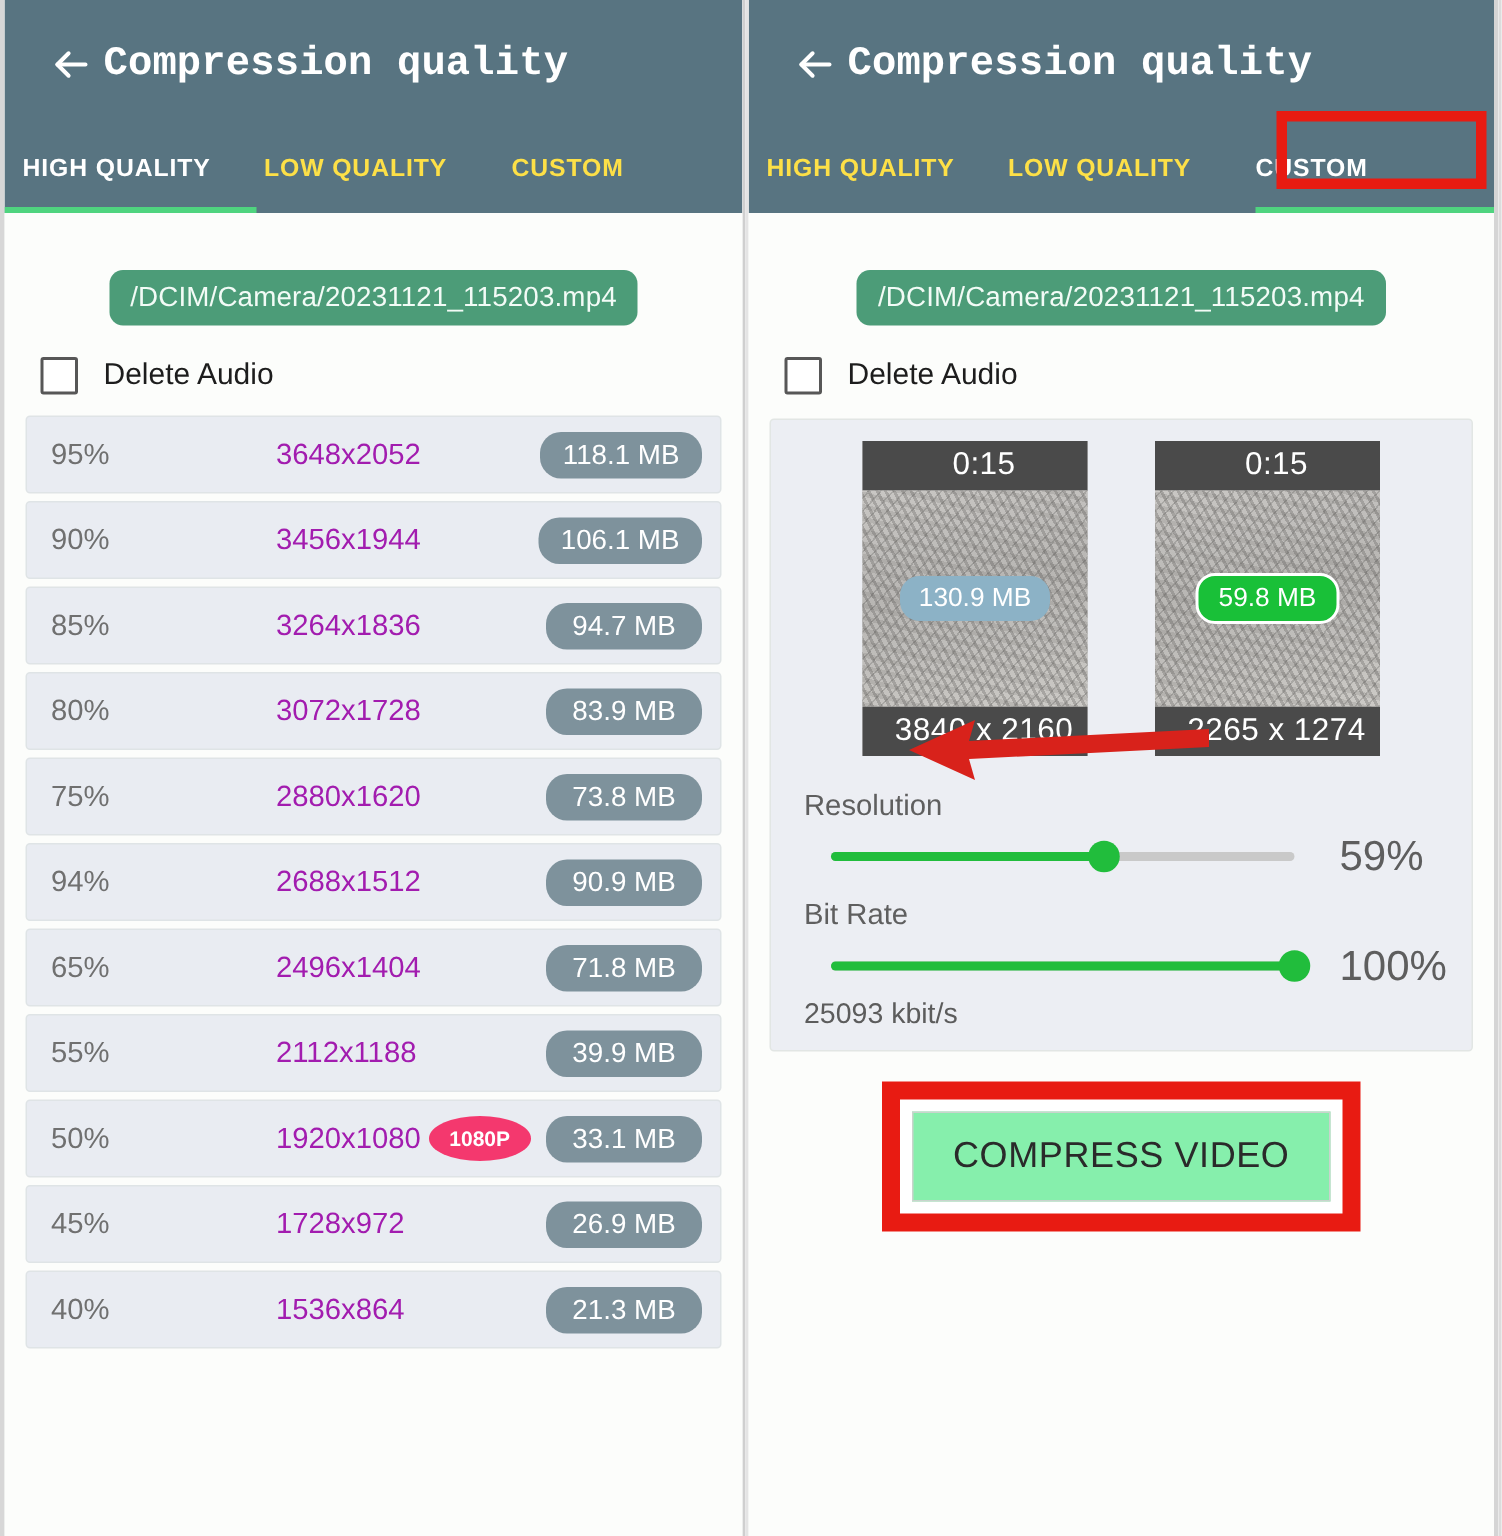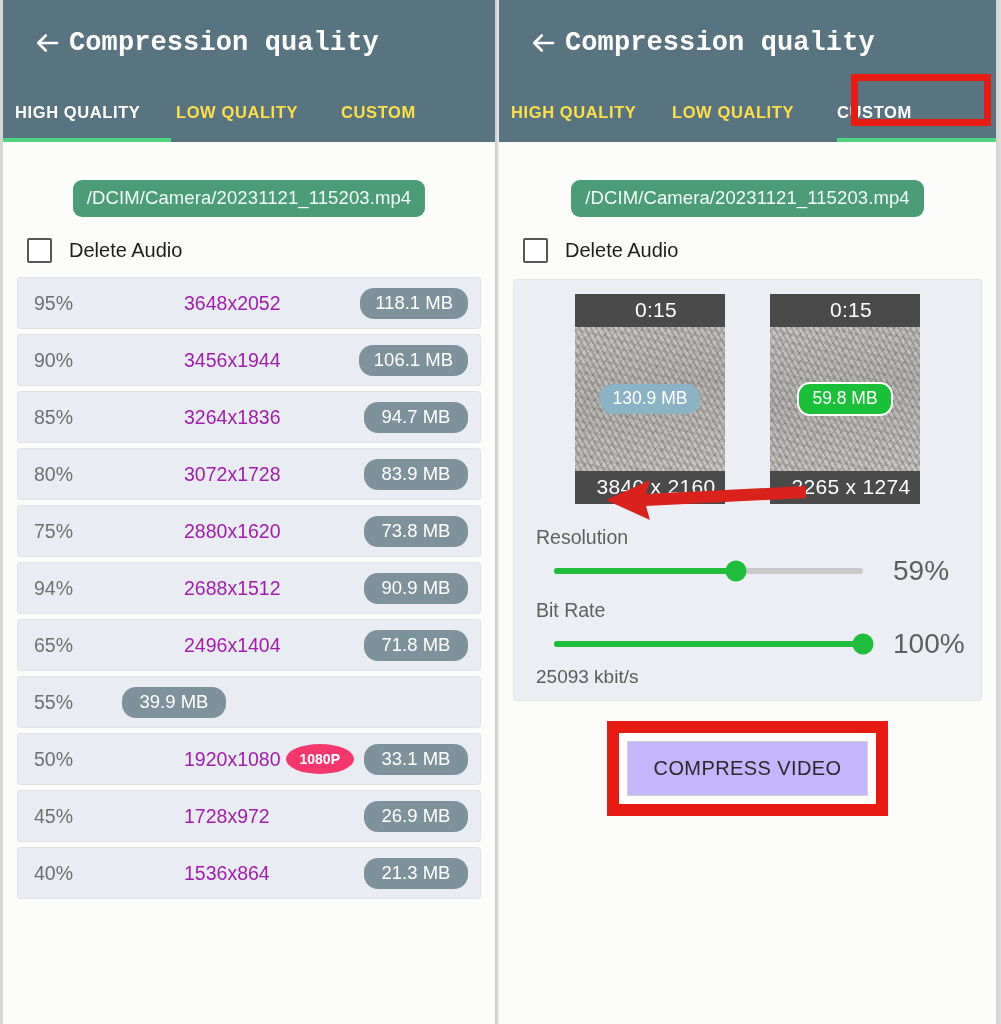--- a/index.html
+++ b/index.html
@@ -286,24 +286,24 @@
     justify-content: center;
     margin-top: 20px;
     position: relative;
   }
   .compress-hl {
     border: 12px solid #e81b12;
     background: #ffffff;
     padding: 8px;
   }
   .compress-btn {
-    background: #c4b5fd;
+    background: #86efac;
     border: 1px solid #c9d4cd;
     color: #2a2a2a;
-    font-size: 20px;
+    font-size: 24px;
     letter-spacing: 0.4px;
     padding: 15px 26px;
     white-space: nowrap;
   }
 
   
   .arrow-anno {
     position: absolute;
     pointer-events: none;
   }
@@ -381,20 +381,21 @@
               <div class="qdim">2688x1512</div>
               <div class="qsize">90.9 MB</div>
             </div>
             <div class="qrow">
               <div class="qpct">65%</div>
               <div class="qdim">2496x1404</div>
               <div class="qsize">71.8 MB</div>
             </div>
             <div class="qrow">
               <div class="qpct">55%</div>
+              <div class="qdim">2112x1188</div>
               <div class="qsize">39.9 MB</div>
             </div>
             <div class="qrow">
               <div class="qpct">50%</div>
               <div class="qdim">1920x1080</div>
               <div class="qbadge-1080">1080P</div>
               <div class="qsize">33.1 MB</div>
             </div>
             <div class="qrow">
               <div class="qpct">45%</div>

